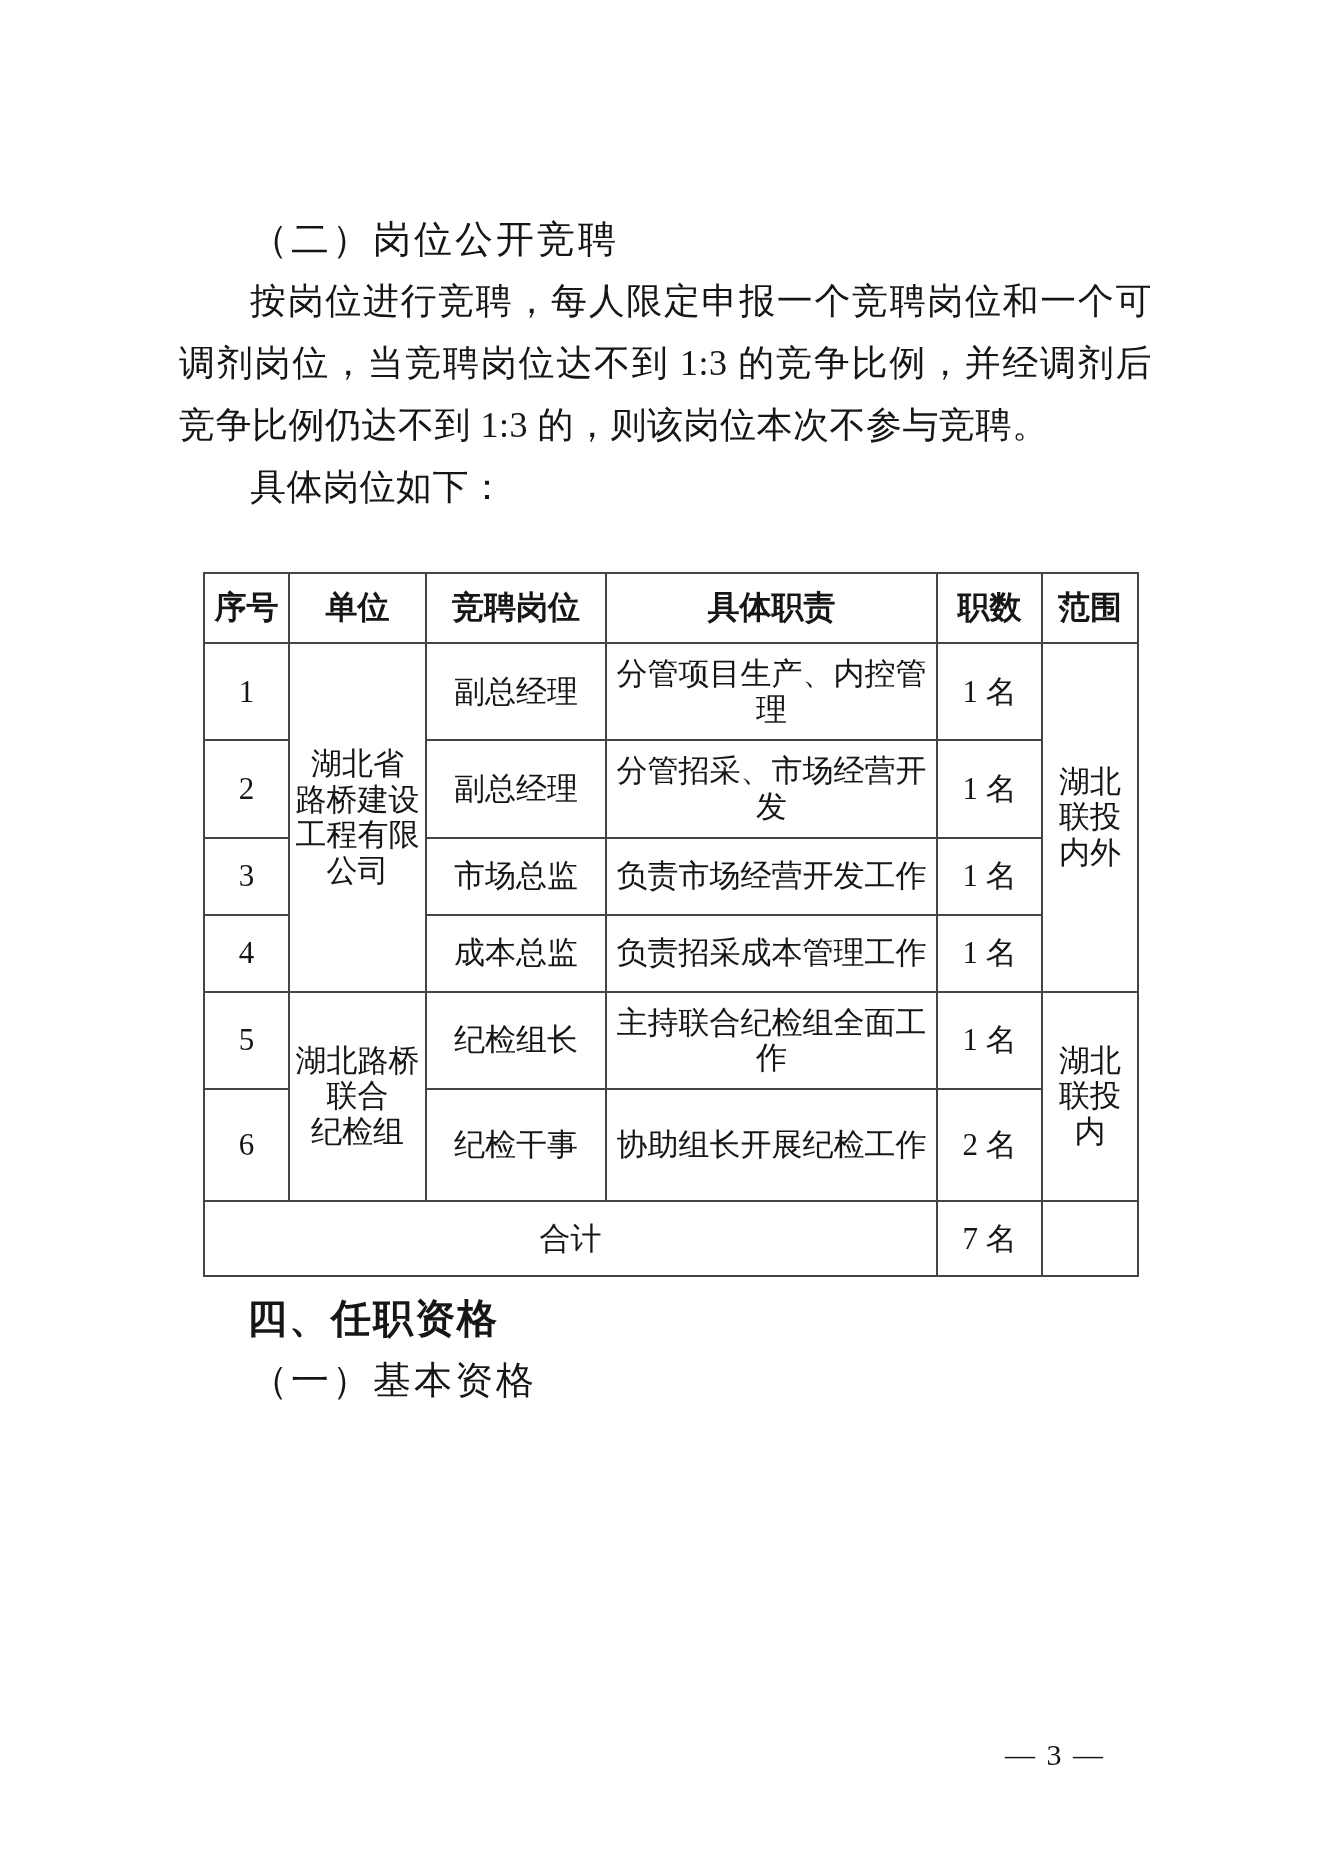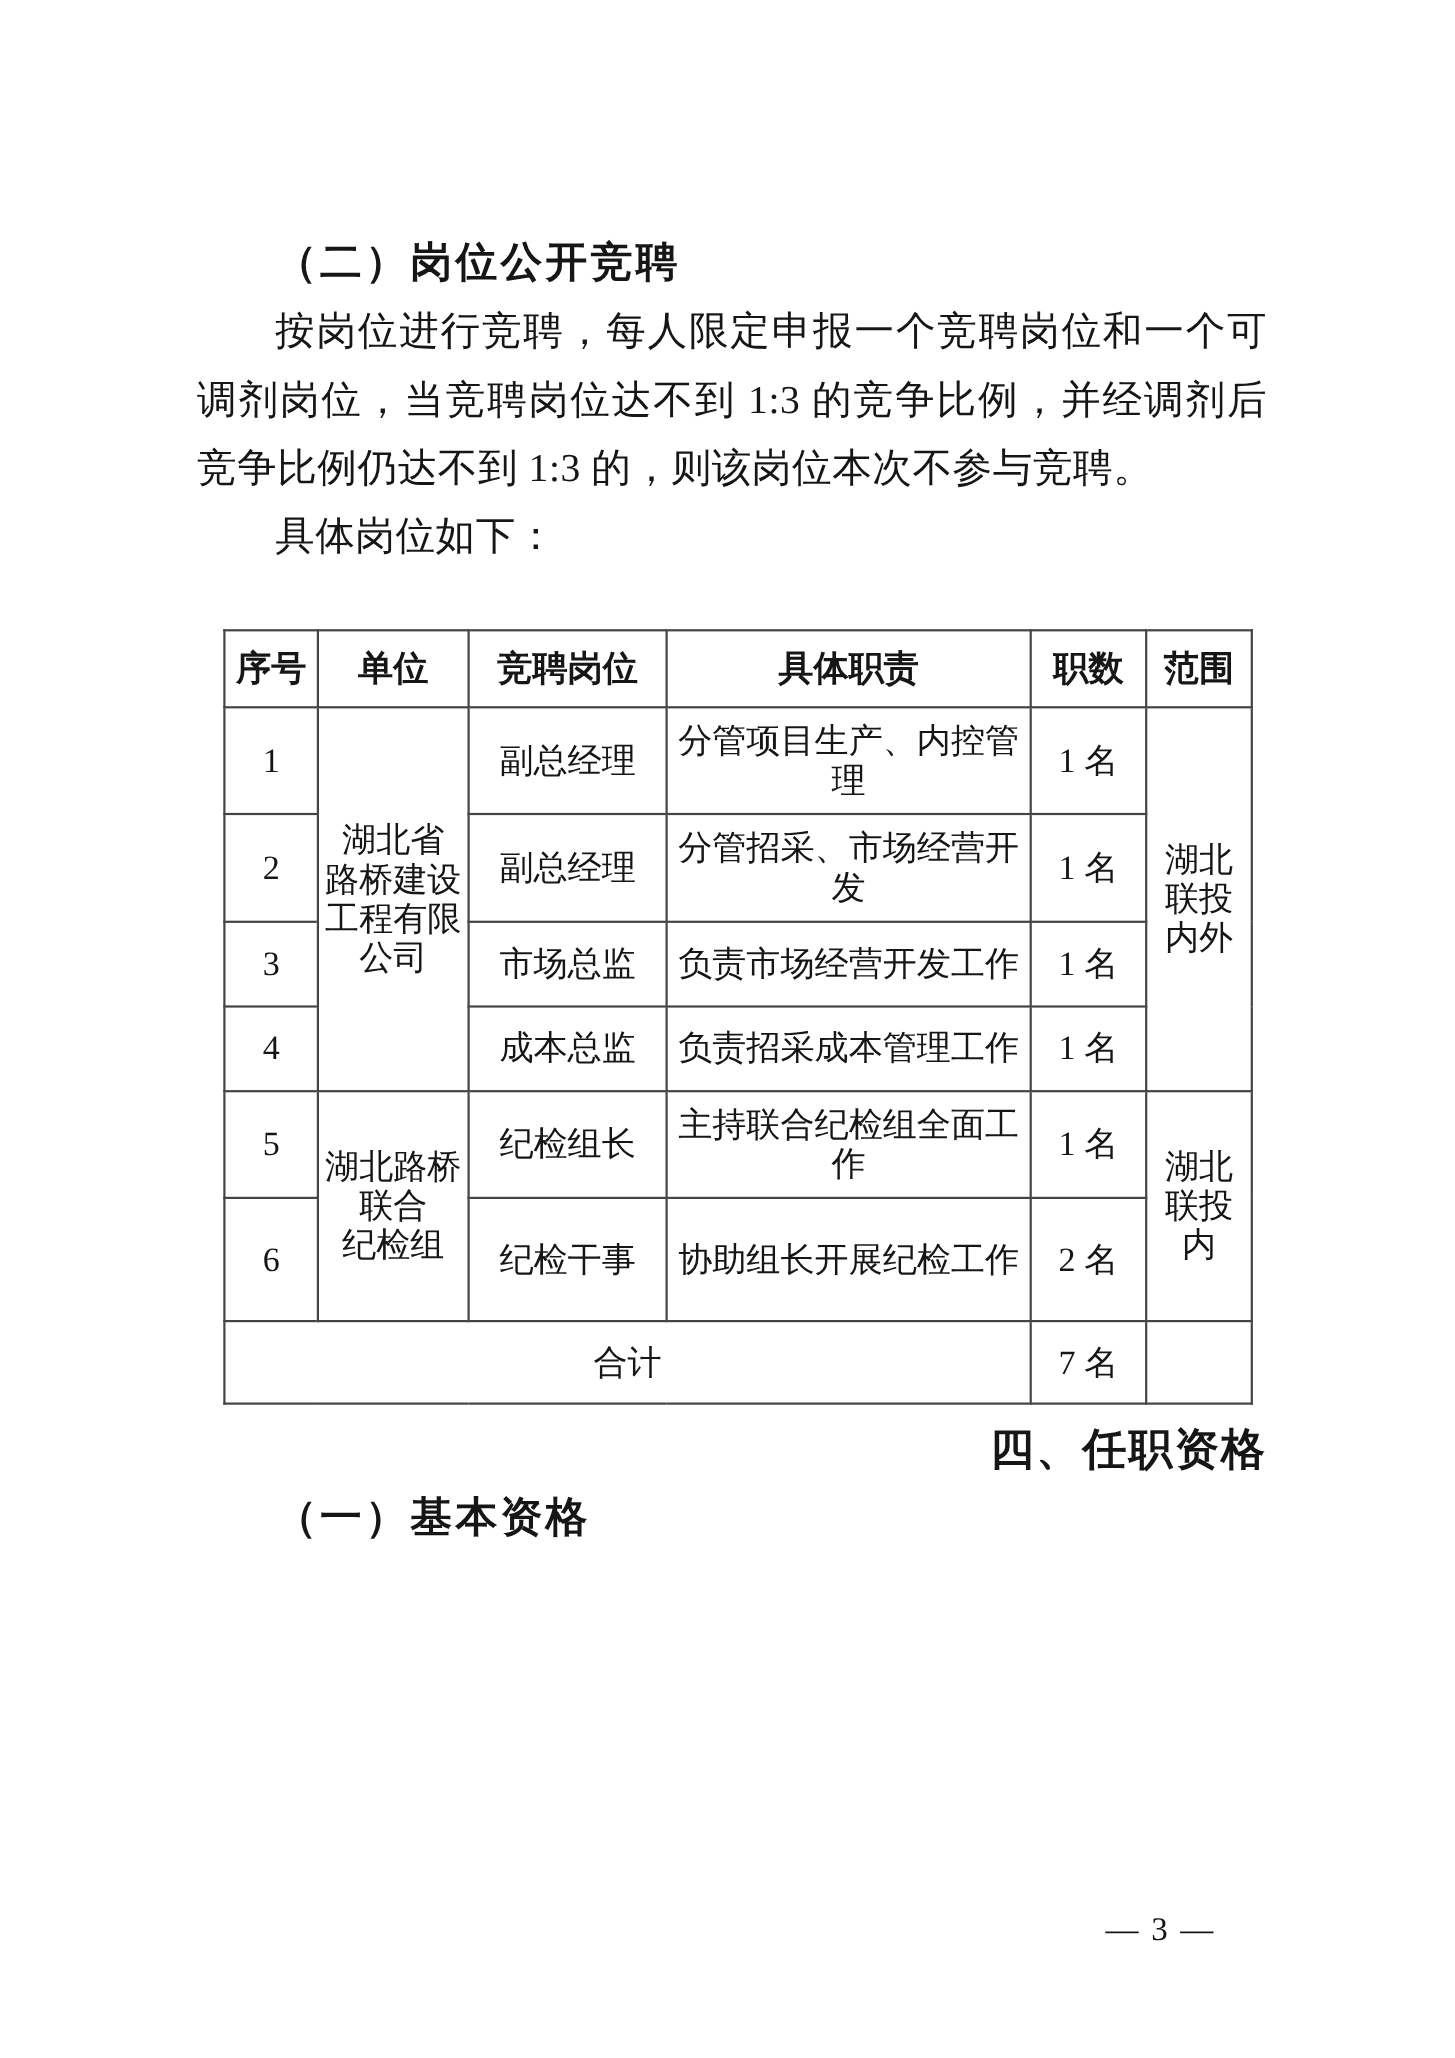--- a/index.html
+++ b/index.html
@@ -20,21 +20,21 @@
   p { margin:0; }
   .body-para {
     font-size:36px;
     line-height:62px;
     text-align:justify;
     text-indent:71px;
     letter-spacing:0.5px;
   }
   .h-sub {
     font-size:38px;
-    font-weight:bold;
+    font-weight:normal;
     line-height:62px;
     text-indent:71px;
     letter-spacing:3px;
   }
   .h-main {
     font-family:"Liberation Sans","DejaVu Sans",sans-serif;
     font-size:40px;
     font-weight:bold;
     line-height:62px;
     text-indent:68px;
@@ -65,21 +65,21 @@
   }
   tr.row { height:77px; }
   tr.row-tall { height:112px; }
   tr.row-total { height:75px; }
   td.duty { font-size:30px; }
   td.multiline {
     white-space:pre-line;
     line-height:62px;
     font-size:31px;
   }
-  .after-table { margin-top:10px;text-align:right; }
+  .after-table { margin-top:10px; }
   .footer {
     position:absolute;
     top:1738px;
     right:218px;
     font-size:30px;
     letter-spacing:2px;
     color:#161616;
   }
 </style>
 </head>

